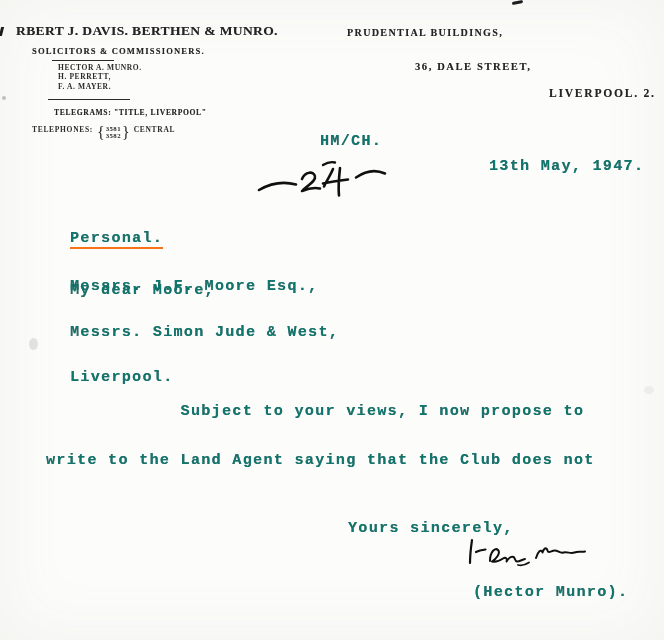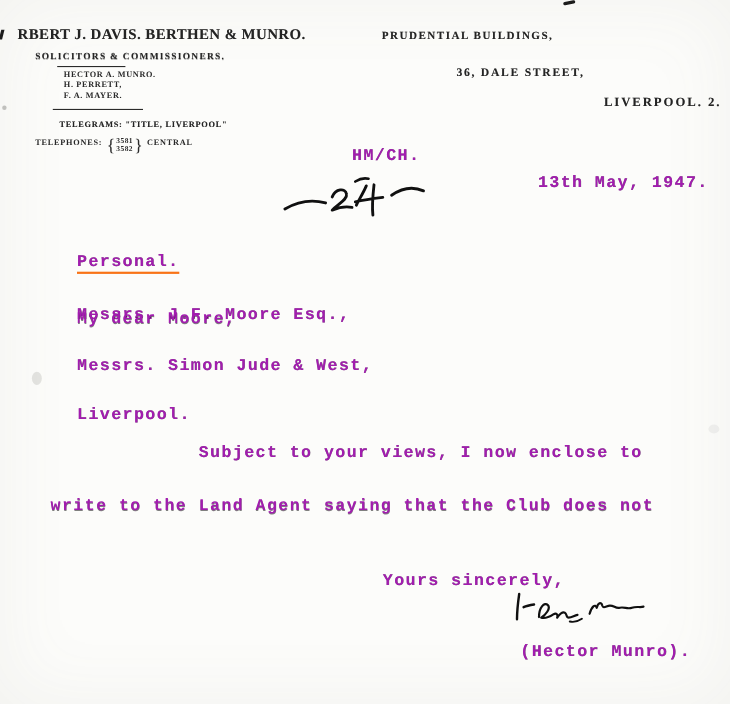--- a/index.html
+++ b/index.html
@@ -14,21 +14,21 @@
     color:#1b1b1b;
   }
   
   .tw{
     position:absolute;
     font-family:"Liberation Mono","DejaVu Sans Mono",monospace;
     font-size:15px;
     font-weight:700;
     letter-spacing:1.35px;
     white-space:pre;
-    color:#a21caf;
+    color:#0f766e;
     text-shadow:0.2px 0.2px 0.5px rgba(25,25,25,0.55);
     line-height:16.2px;
   }
   
   .lh{
     position:absolute;
     font-family:"Liberation Serif","DejaVu Serif",serif;
     font-weight:700;
     color:#242424;
     white-space:nowrap;
@@ -133,21 +133,21 @@
     <div>Liverpool.</div>
   </div>
 
   <div class="tw salutation">My dear Moore,</div>
 
   <div class="smudge smudge1"></div>
   <div class="smudge smudge2"></div>
 
   <div class="tw bodytext">
     <div class="para para2">
-      <div class="body-line">             Subject to your views, I now enclose to</div>
+      <div class="body-line">             Subject to your views, I now propose to</div>
       <div class="body-line">write to the Land Agent saying that the Club does not</div>
       
       
       
     </div>
     
   </div>
 
   <div class="tw closing">Yours sincerely,</div>
 

